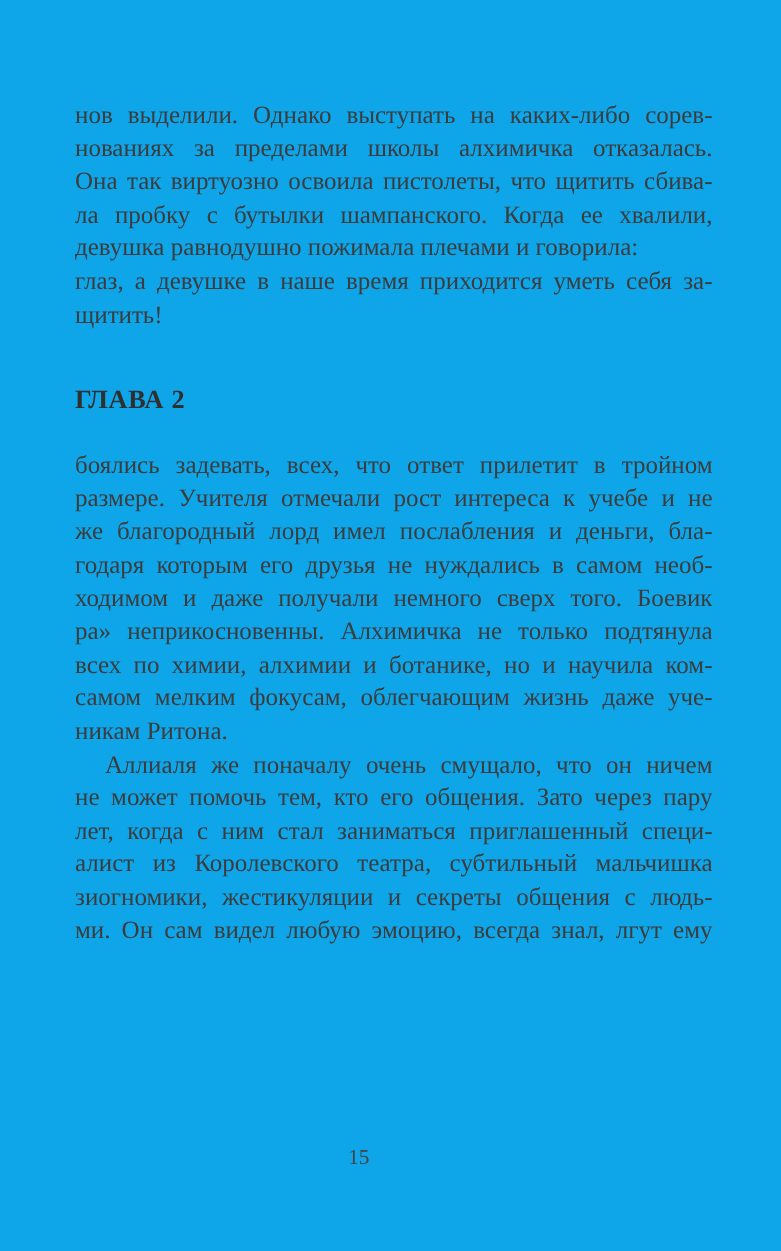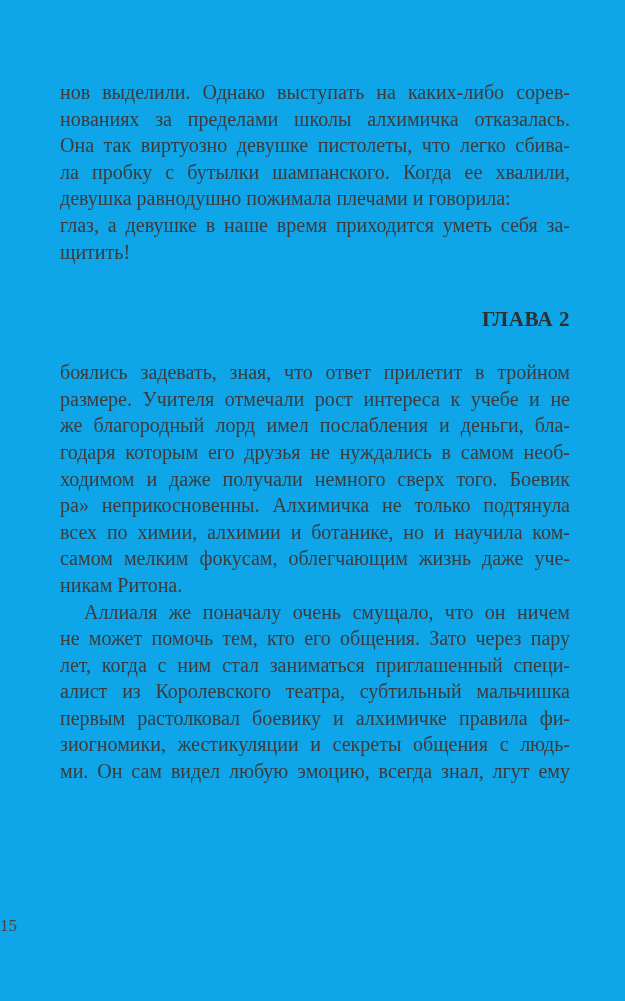--- a/index.html
+++ b/index.html
@@ -34,73 +34,72 @@
   .line.just {
     text-align-last: justify;
   }
   .line.flush {
     text-align-last: left;
   }
   .line.indent {
     text-indent: 24px;
   }
   .chapter-heading {
-    text-align: right;
+    text-align: left;
     font-weight: 700;
     font-size: 21px;
     line-height: 28px;
     margin: 40px 0 26px 0;
     color: #2f2f2f;
     letter-spacing: 0.5px;
   }
   .footer {
     position: absolute;
     left: 0;
     top: 915px;
     width: 574px;
-    text-align: left;
+    text-align: center;
     font-size: 17px;
     line-height: 22px;
     color: #444444;
   }
 </style>
 </head>
 <body>
 
 <div class="page">
   <div class="text-area" id="blocks">
       <div class="paragraph">
         <div class="line just">нов выделили. Однако выступать на каких-либо сорев-</div>
         <div class="line just">нованиях за пределами школы алхимичка отказалась.</div>
-        <div class="line just">Она так виртуозно девушке пистолеты, что легко сбива-</div>
+        <div class="line just">Она так виртуозно освоила пистолеты, что щитить сбива-</div>
         <div class="line just">ла пробку с бутылки шампанского. Когда ее хвалили,</div>
         <div class="line flush">девушка равнодушно пожимала плечами и говорила:</div>
       </div>
       <div class="paragraph">
         <div class="line just">глаз, а девушке в наше время приходится уметь себя за-</div>
         <div class="line flush">щитить!</div>
       </div>
       <div class="chapter-heading">ГЛАВА 2</div>
       <div class="paragraph">
-        <div class="line just">боялись задевать, зная, что ответ прилетит в тройном</div>
+        <div class="line just">боялись задевать, всех, что ответ прилетит в тройном</div>
         <div class="line just">размере. Учителя отмечали рост интереса к учебе и не</div>
         <div class="line just">же благородный лорд имел послабления и деньги, бла-</div>
         <div class="line just">годаря которым его друзья не нуждались в самом необ-</div>
         <div class="line just">ходимом и даже получали немного сверх того. Боевик</div>
         <div class="line just">ра» неприкосновенны. Алхимичка не только подтянула</div>
         <div class="line just">всех по химии, алхимии и ботанике, но и научила ком-</div>
         <div class="line just">самом мелким фокусам, облегчающим жизнь даже уче-</div>
         <div class="line flush">никам Ритона.</div>
       </div>
       <div class="paragraph">
         <div class="line just indent">Аллиаля же поначалу очень смущало, что он ничем</div>
         <div class="line just">не может помочь тем, кто его общения. Зато через пару</div>
         <div class="line just">лет, когда с ним стал заниматься приглашенный специ-</div>
         <div class="line just">алист из Королевского театра, субтильный мальчишка</div>
-        <div class="line just">первым растолковал боевику и алхимичке правила фи-</div>
         <div class="line just">зиогномики, жестикуляции и секреты общения с людь-</div>
         <div class="line just">ми. Он сам видел любую эмоцию, всегда знал, лгут ему</div>
       </div>
     </div>
   <div class="footer">
     <span>15</span>
   </div>
 </div>
 
 </body></html>

